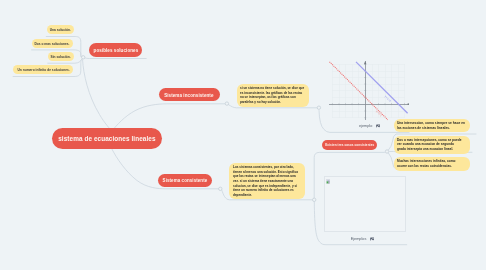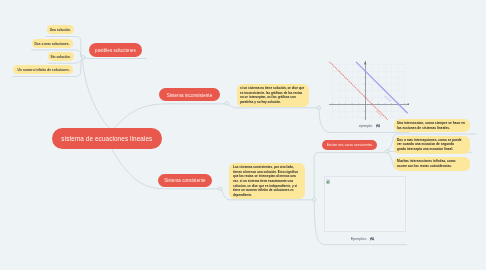--- a/index.html
+++ b/index.html
@@ -5,21 +5,21 @@
 <style>
   html,body{margin:0;padding:0;}
   body{width:486px;height:270px;overflow:hidden;background:#eef3f6;
        font-family:"Liberation Sans",sans-serif;}
   #canvas{position:relative;width:486px;height:270px;overflow:hidden;}
   svg.links{position:absolute;left:0;top:0;width:486px;height:270px;pointer-events:none;}
   .node{position:absolute;box-sizing:border-box;}
   .pill{border-radius:999px;display:flex;align-items:center;justify-content:center;
         white-space:nowrap;}
   .pill > span{display:inline-block;transform:scaleX(0.80);transform-origin:center;}
-  .red{background:#e8584c;color:#fdf4ef;font-weight:400;letter-spacing:.1px;justify-content:center;}
+  .red{background:#e8584c;color:#fdf4ef;font-weight:700;letter-spacing:.1px;justify-content:center;}
   .ypill{background:#fde79b;color:#3b3b3b;font-weight:700;}
   .note{background:#fde79b;color:#262626;border-radius:6px;box-sizing:border-box;font-weight:600;}
   .note p{margin:0;}
   .caption{position:absolute;display:flex;align-items:center;gap:3.5px;color:#5b6470;}
 
   
   .ypill{font-size:4.05px;height:9px;}
   .p1{left:46.7px;top:25.4px;width:27.8px;}
   .p2{left:31.7px;top:38.7px;width:41.2px;}
   .p3{left:47.9px;top:52.0px;width:25.9px;}

